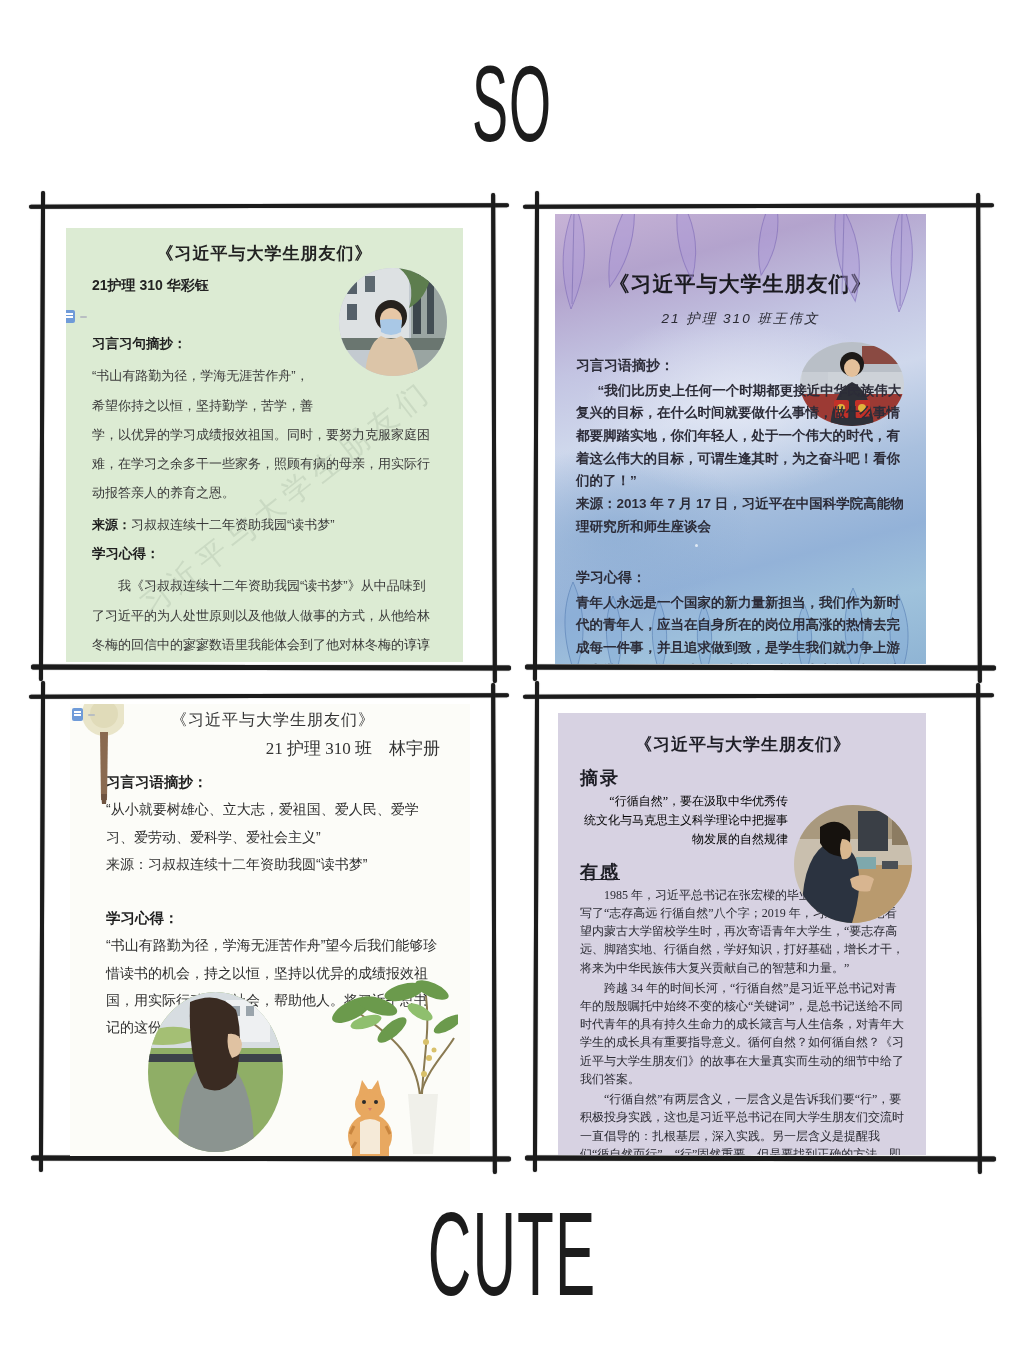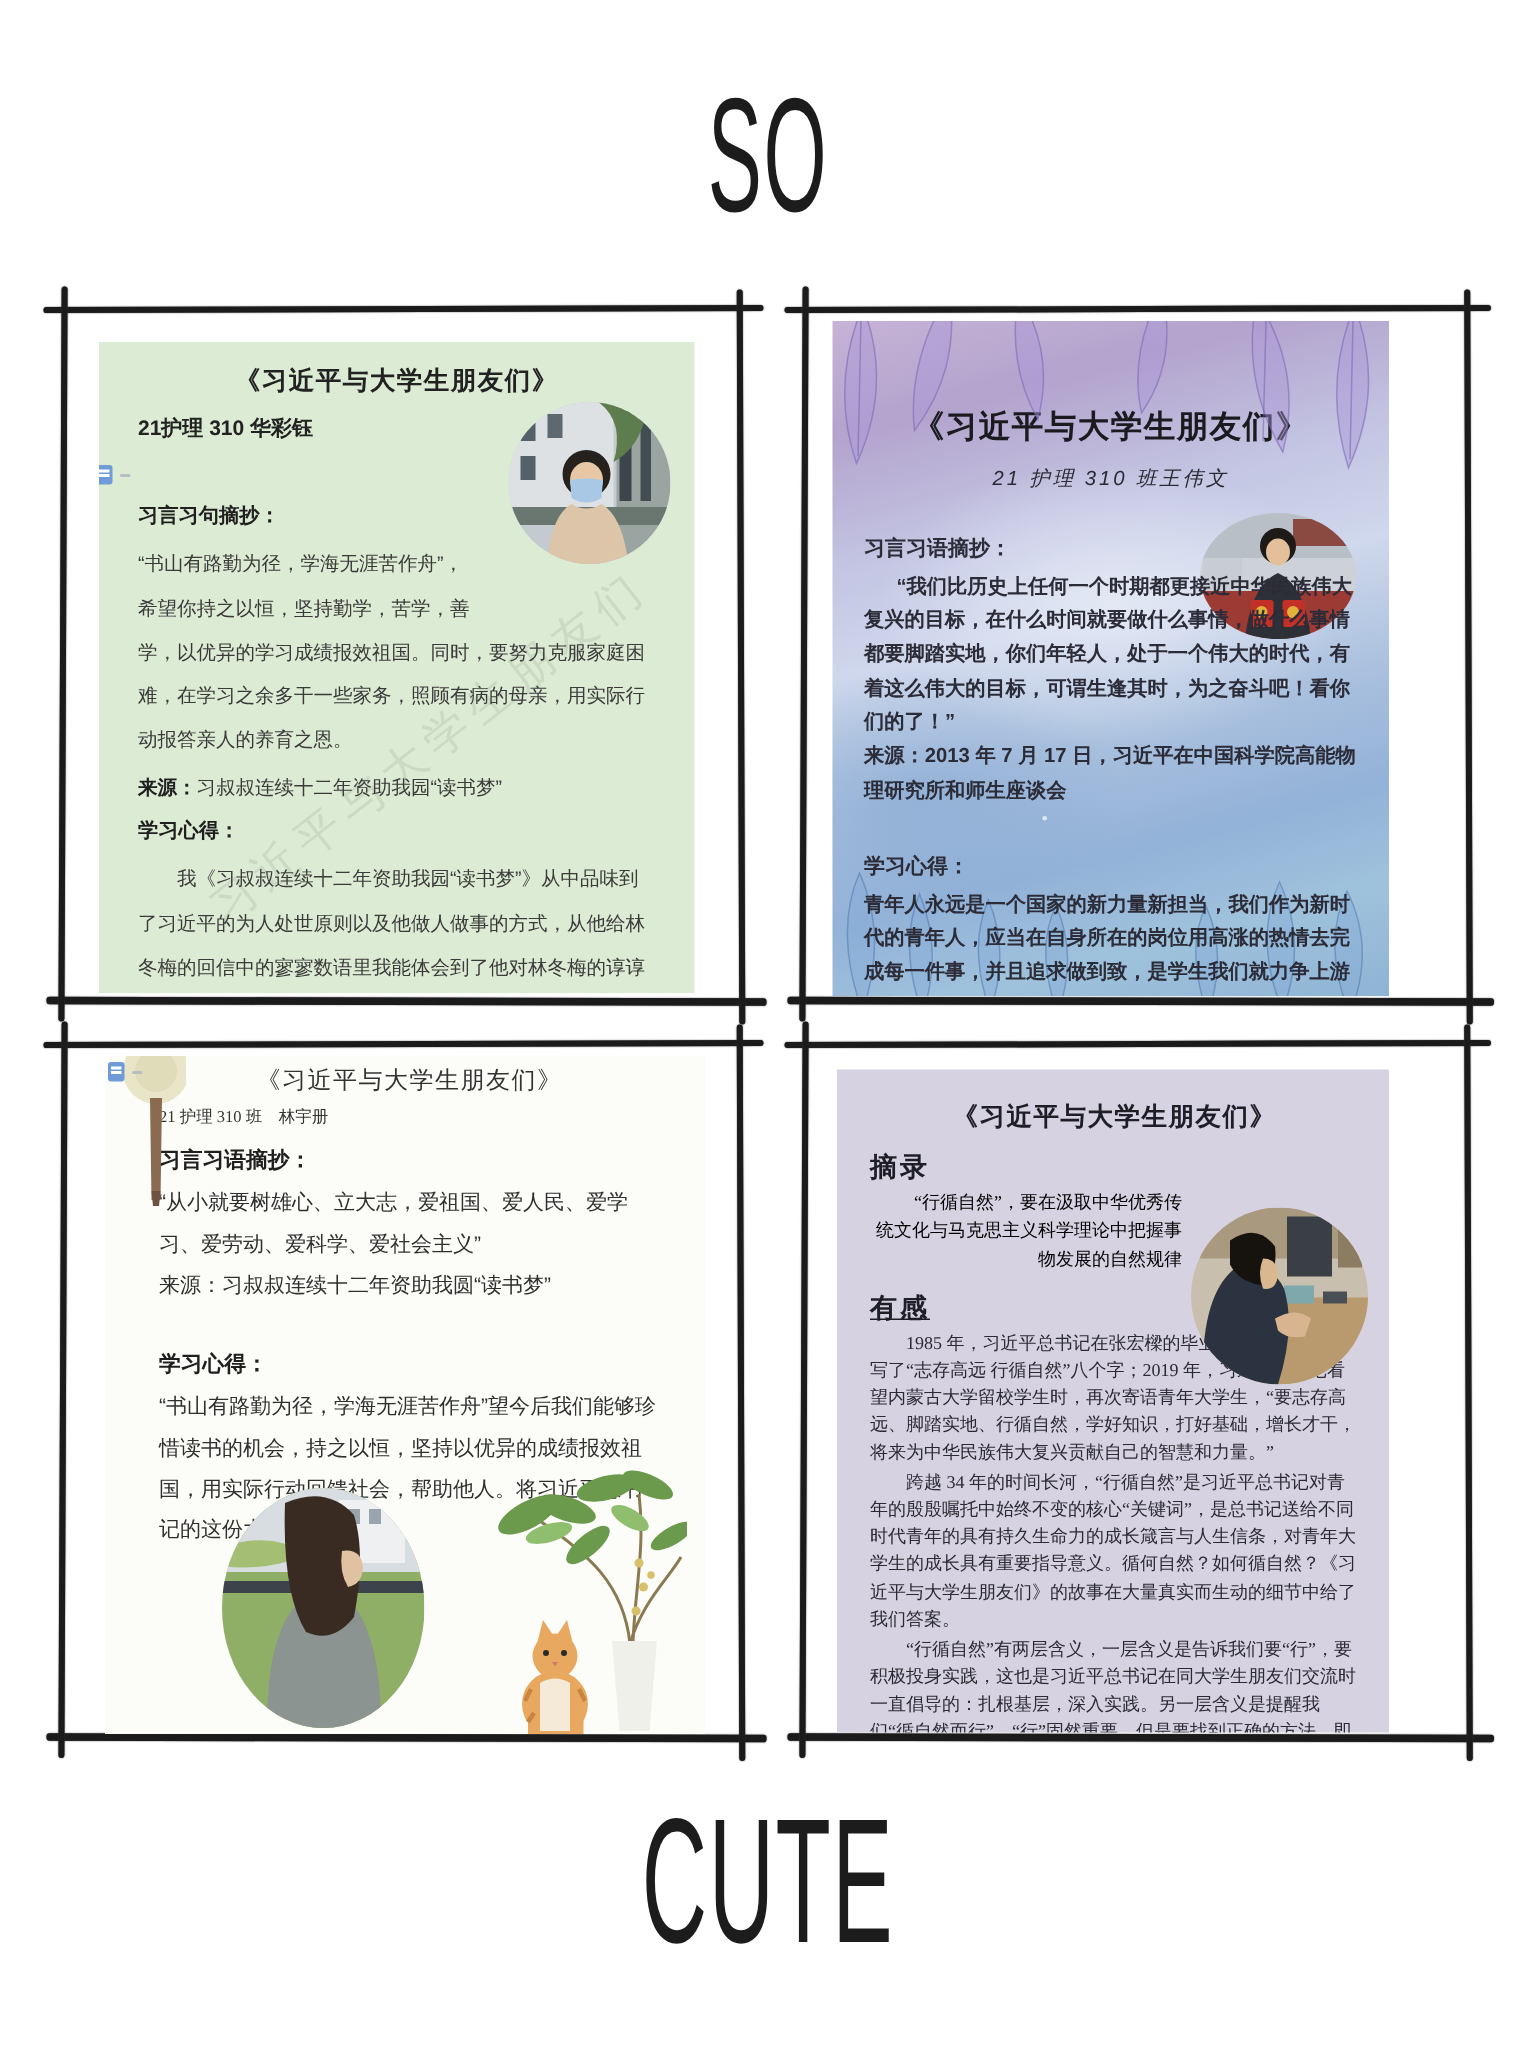--- a/index.html
+++ b/index.html
@@ -59,21 +59,21 @@
   #poster2 .photo { position:absolute; right:22px; top:128px; width:104px; height:84px; border-radius:50%; overflow:hidden; }
   #poster2 .body { position:relative; margin-top:26px; font-size:13.5px; font-weight:bold; color:#2c2c38; line-height:1.68; }
   #poster2 .lblrow { font-size:14px; margin-bottom:2px; }
   #poster2 .quote { text-indent:1.6em; }
   #poster2 .lbl2 { margin-top:28px; }
   .sparkle { position:absolute; border-radius:50%; background:rgba(255,255,255,0.7); }
 
   
   #poster3 { left:28px; top:8px; width:400px; height:452px; background:#fcfcf8; padding:6px 30px 0 36px; }
   #poster3 .ttl { text-align:center; font-size:16px; color:#333; font-family:"Liberation Serif", serif; letter-spacing:1px; }
-  #poster3 .sub { text-align:left; font-size:11px; color:#333; margin-top:6px; font-family:"Liberation Serif", serif; }
+  #poster3 .sub { text-align:right; font-size:17px; color:#333; margin-top:6px; font-family:"Liberation Serif", serif; }
   #poster3 .body { margin-top:8px; font-size:14px; color:#2f2f2f; line-height:1.95; }
   #poster3 .lblrow { font-size:14.5px; }
   #poster3 .gap { height:26px; }
   #poster3 .photo-oval { position:absolute; left:78px; top:288px; width:135px; height:160px; border-radius:50%; overflow:hidden; }
   #poster3 .plant { position:absolute; right:12px; top:272px; width:150px; height:180px; }
   .tassel { position:absolute; left:8px; top:0; width:46px; height:120px; }
 
   
   #poster4 { left:22px; top:17px; width:368px; height:442px; background:#d7d2e2; padding:8px 20px 0 22px;
              font-family:"Liberation Serif", serif; }

